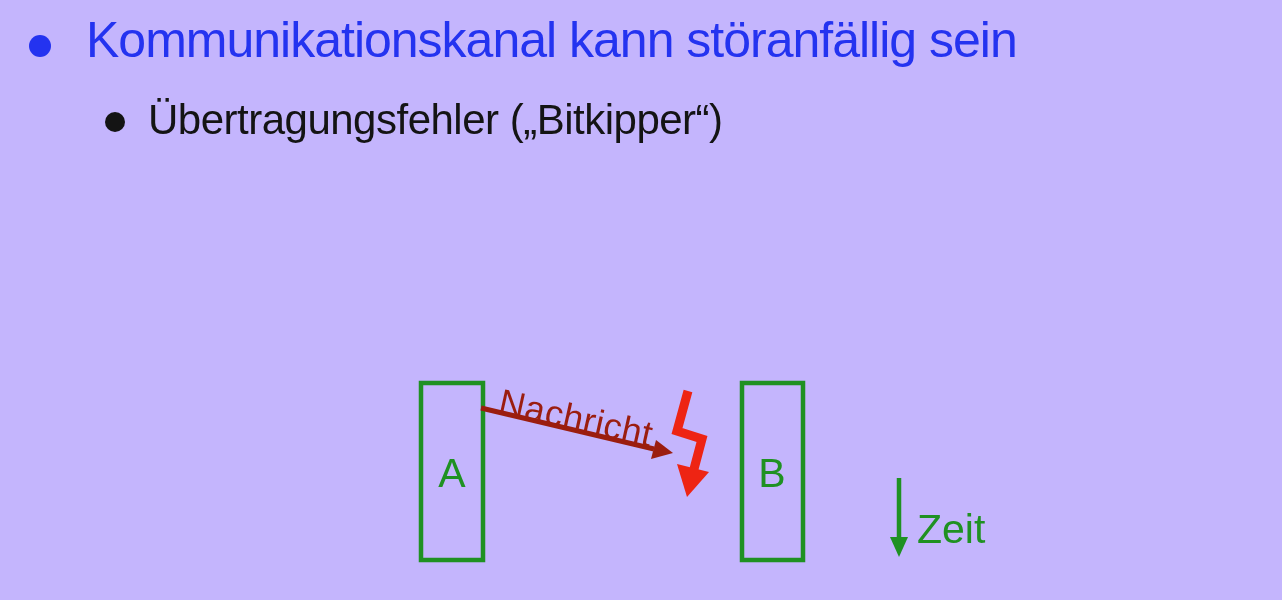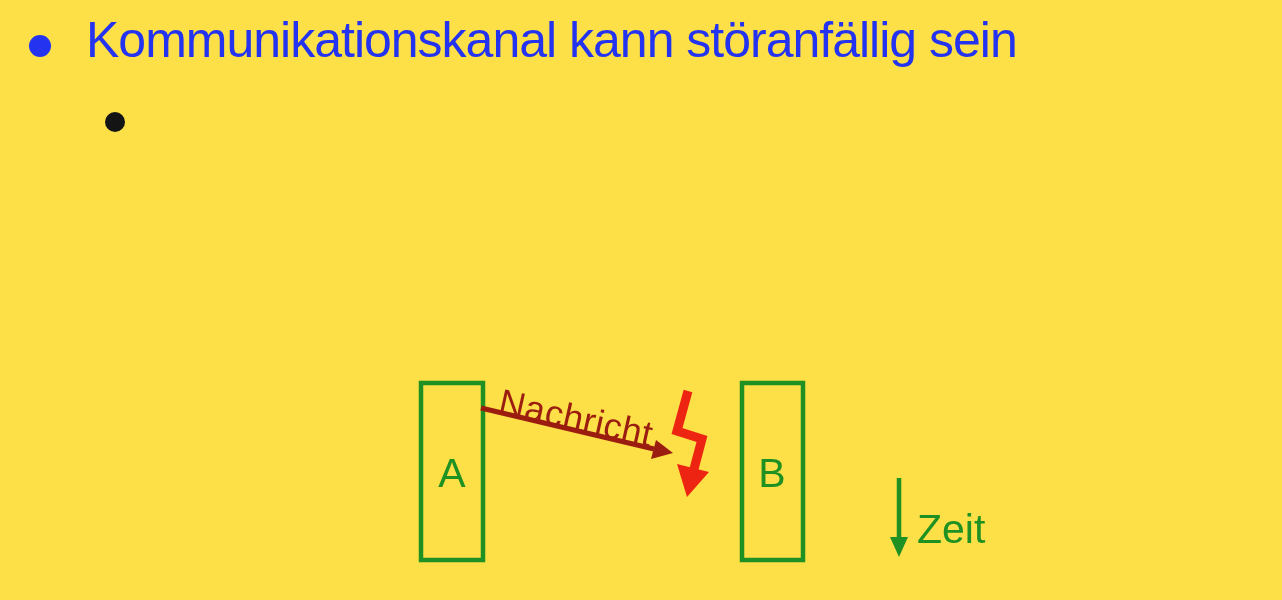--- a/index.html
+++ b/index.html
@@ -8,21 +8,21 @@
     width: 1282px;
     height: 600px;
     background: #ffffff;
     font-family: "Liberation Sans", sans-serif;
     overflow: hidden;
   }
   .slide {
     position: relative;
     width: 1282px;
     height: 600px;
-    background: #fde047;
+    background: #c4b5fd;
   }
   .dot {
     position: absolute;
     border-radius: 50%;
   }
   .title-dot {
     left: 29px; top: 35px;
     width: 22px; height: 22px;
     background: #2433f0;
   }
@@ -74,20 +74,21 @@
 </style>
 </head>
 <body>
 
 <div class="slide">
 
   <span class="dot title-dot"></span>
   <div class="title-text">Kommunikationskanal kann störanfällig sein</div>
 
   <span class="dot sub-dot"></span>
+  <div class="sub-text">Übertragungsfehler („Bitkipper“)</div>
 
   <svg class="diagram" viewBox="0 0 1282 600" xmlns="http://www.w3.org/2000/svg">
 
     <rect x="421" y="383" width="62" height="177" fill="none" stroke="#1f9122" stroke-width="4.5"></rect>
     <text x="452" y="487" text-anchor="middle" class="node-label">A</text>
 
     <rect x="742" y="383" width="61" height="177" fill="none" stroke="#1f9122" stroke-width="4.5"></rect>
     <text x="772" y="487" text-anchor="middle" class="node-label">B</text>
 
     <line x1="481" y1="408" x2="654" y2="449" stroke="#9b1d0f" stroke-width="5"></line>

